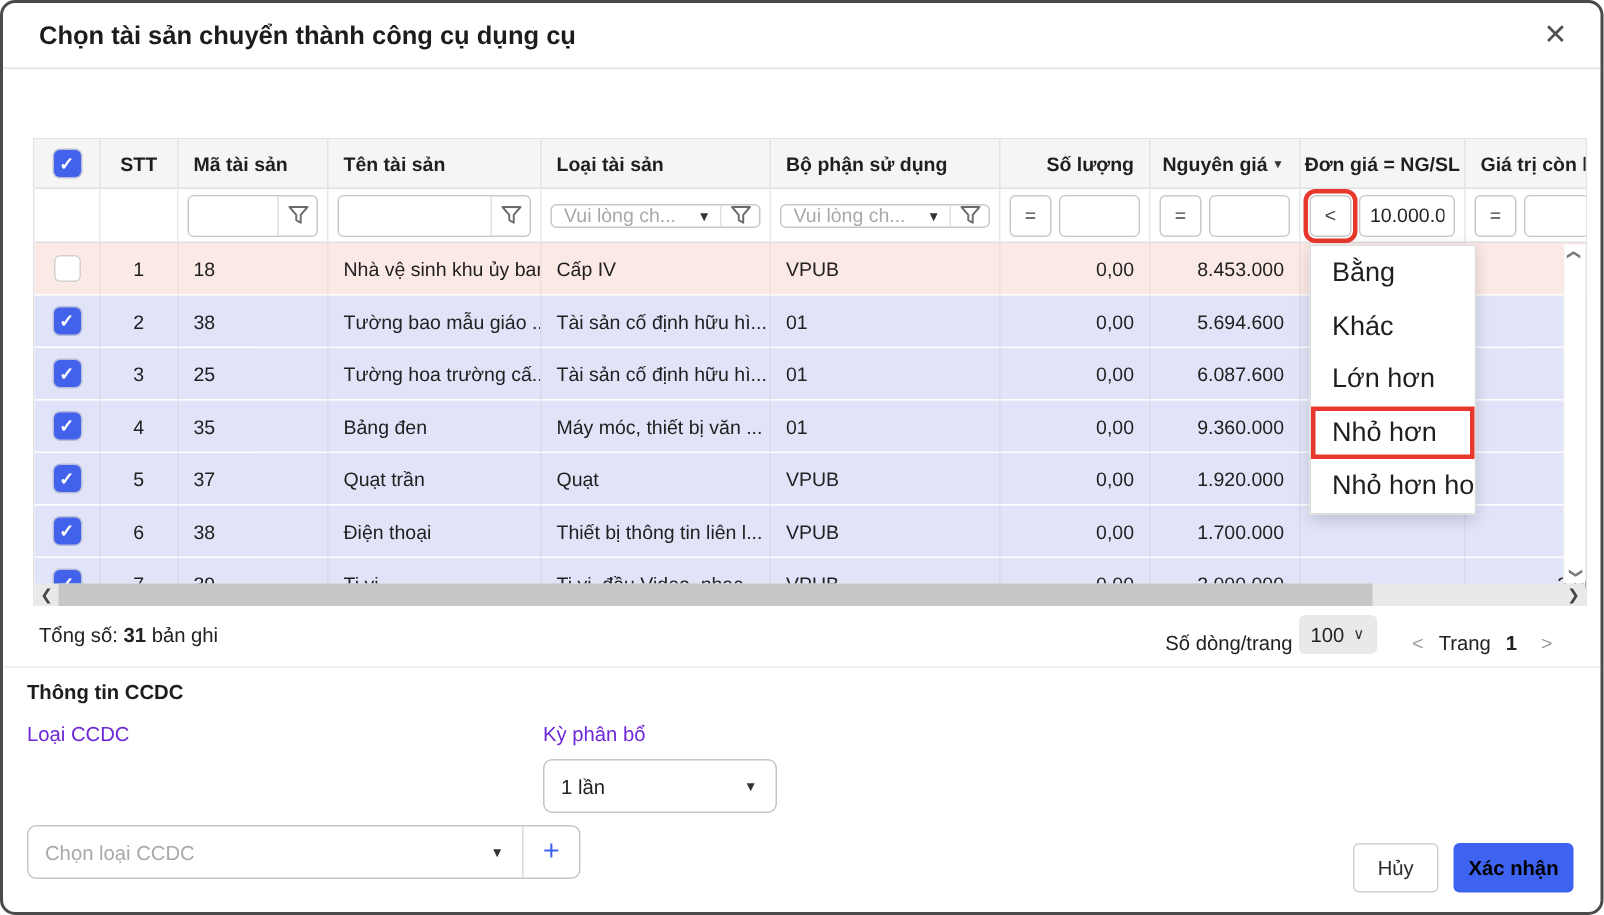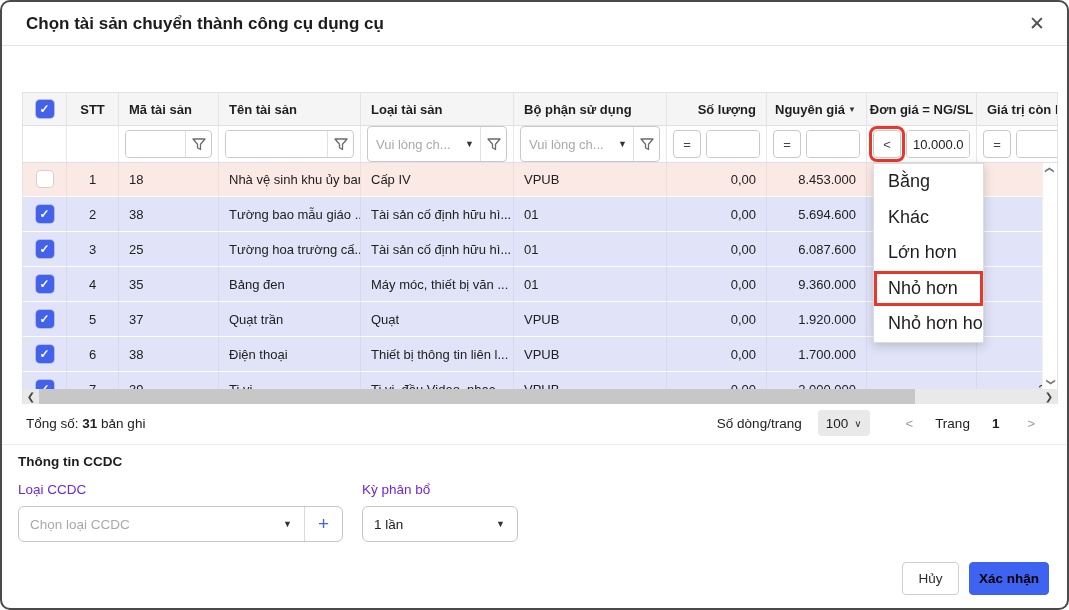--- a/index.html
+++ b/index.html
@@ -24,21 +24,21 @@
   .thead .td { display:flex; align-items:center; font-size:13px; font-weight:bold; color:#1f1f1f; padding:0 10px; border-right:1px solid #e4e4e4; border-bottom:1px solid #e0e0e0; white-space:nowrap; overflow:hidden; }
   .thead .td.num { justify-content:flex-end; }
   .thead .td.ctr { justify-content:center; }
   .sort-caret { font-size:8px; margin-left:3px; color:#333; }
 
   .frow { height:36px; background:#fff; }
   .frow .td { display:flex; align-items:center; padding:0 6px; border-right:1px solid #e8e8e8; border-bottom:1px solid #e0e0e0; }
   .fbox { display:flex; align-items:center; border:1px solid #c9c9c9; border-radius:4px; height:28px; background:#fff; flex:1; overflow:hidden; }
   .fbox input { border:none; outline:none; flex:1; min-width:0; height:100%; padding:0 6px; font-size:13px; font-family:inherit; color:#212121; }
   .funnel-wrap { display:flex; align-items:center; justify-content:center; width:26px; height:100%; border-left:1px solid #e0e0e0; cursor:pointer; flex:none; }
-  .fsel { display:flex; align-items:center; border:1px solid #c9c9c9; border-radius:4px; height:36px; background:#fff; flex:1; overflow:hidden; padding-left:8px; cursor:pointer; }
+  .fsel { display:flex; align-items:center; border:1px solid #c9c9c9; border-radius:4px; height:16px; background:#fff; flex:1; overflow:hidden; padding-left:8px; cursor:pointer; }
   .fsel .ph { color:#a9a9a9; font-size:13px; white-space:nowrap; overflow:hidden; flex:1; }
   .fsel .caret { font-size:9px; color:#333; padding:0 6px; }
   .opbox { width:28px; height:28px; border:1px solid #c9c9c9; border-radius:4px; display:flex; align-items:center; justify-content:center; font-size:13px; color:#444; margin-right:5px; flex:none; background:#fff; cursor:pointer; }
   .opbox.red-annot { outline:3px solid #e8382d; outline-offset:1px; }
 
   .body-row { height:35px; }
   .body-row .td { display:flex; align-items:center; font-size:13px; color:#212121; padding:0 10px; border-right:1px solid rgba(0,0,0,0.045); border-bottom:1px solid rgba(255,255,255,0.95); white-space:nowrap; overflow:hidden; }
   .body-row .td.num { justify-content:flex-end; }
   .body-row .td.ctr { justify-content:center; }
   .row-pink { background:#fbe9e5; }
@@ -60,35 +60,35 @@
   .hs-arrow { width:16px; text-align:center; font-size:10px; color:#444; cursor:pointer; flex:none; }
   .hs-thumb { height:15px; background:#c7c7c7; width:876px; cursor:pointer; }
   .vscroll { position:absolute; right:0; top:70px; bottom:15px; width:15px; background:#fff; border-left:1px solid #f0f0f0; display:flex; flex-direction:column; justify-content:space-between; align-items:center; z-index:20; }
   .vs-arrow { font-size:9px; color:#777; height:14px; display:flex; align-items:center; cursor:pointer; }
   .rot-up { transform:rotate(90deg); }
   .rot-down { transform:rotate(-90deg); }
 
   
   .page-footer { position:absolute; top:402px; left:0; right:0; height:38px; display:flex; align-items:center; padding:0 26px 0 24px; font-size:13.5px; color:#212121; }
   .page-footer .bold { font-weight:bold; }
-  .pf-right { margin-left:auto; display:flex; align-items:center; gap:16px; }
+  .pf-right { margin-left:auto; display:flex; align-items:flex-end; gap:4px; }
   .size-select { background:#e9e9e9; border-radius:4px; height:26px; display:flex; align-items:center; padding:0 8px; gap:6px; cursor:pointer; }
   .size-select .caret { font-size:10px; color:#333; }
   .pg-arrow { color:#9a9a9a; font-size:13px; padding:0 6px; cursor:pointer; }
   .pg-label { margin-left:14px; }
   .pg-current { font-weight:bold; padding:0 6px; }
 
   .divider { position:absolute; left:0; right:0; top:442px; border-top:1px solid #ececec; }
 
   
   .ccdc-title { position:absolute; left:16px; top:452px; font-size:13.5px; font-weight:bold; color:#1c1c1c; }
   .field-label { position:absolute; top:480px; font-size:13.5px; color:#6d28d9; }
   .lbl-loai { left:16px; } .lbl-ky { left:360px; }
   .combo { position:absolute; top:504px; height:36px; border:1px solid #c6c6c6; border-radius:6px; background:#fff; display:flex; align-items:center; overflow:hidden; }
-  .combo-loai { left:16px; width:325px; }
+  .combo-loai { left:16px; width:369px;margin-top:44px; }
   .combo-ky { left:360px; width:156px; }
   .combo .val { flex:1; padding-left:11px; font-size:13.5px; color:#212121; white-space:nowrap; overflow:hidden; }
   .combo .val.ph { color:#a9a9a9; }
   .combo .caret { font-size:9px; color:#333; padding:0 12px; cursor:pointer; }
   .combo .plus-btn { width:38px; height:100%; border-left:1px solid #d9d9d9; display:flex; align-items:center; justify-content:center; color:#3e63f0; font-size:19px; cursor:pointer; }
 
   
   .actions { position:absolute; right:18px; bottom:13px; display:flex; gap:10px; }
   .btn { height:33px; border-radius:4px; font-size:13.5px; display:flex; align-items:center; justify-content:center; cursor:pointer; font-family:inherit; }
   .btn-cancel { width:57px; background:#fff; border:1px solid #cfcfcf; color:#2b2b2b; }

